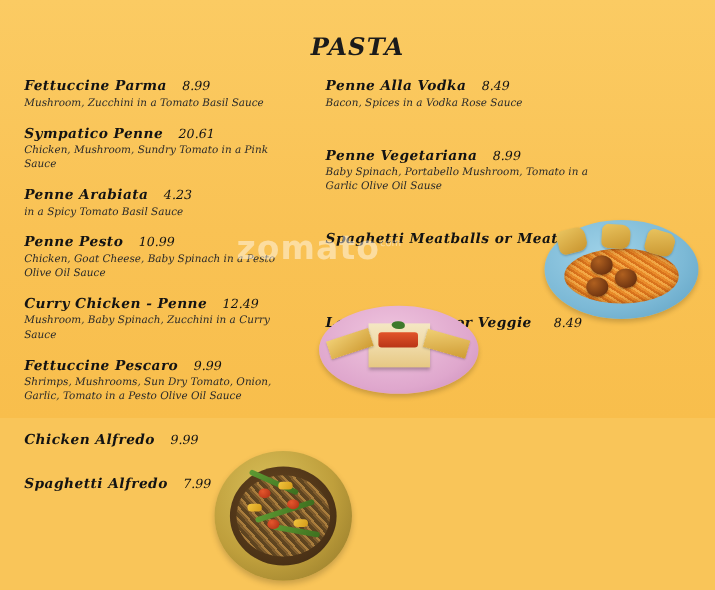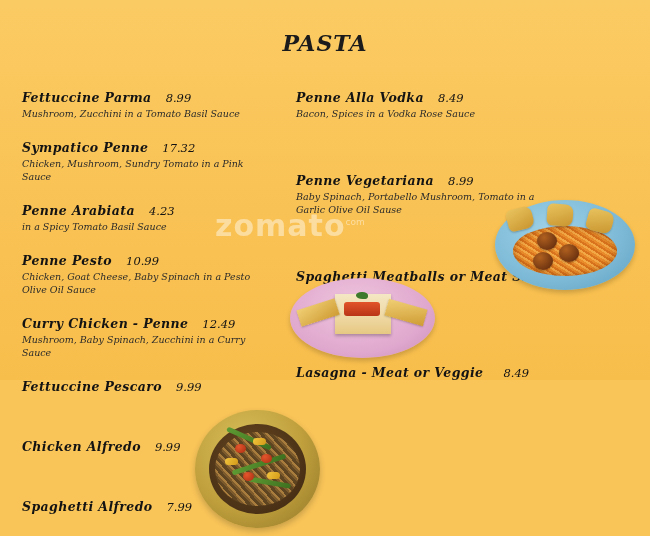--- a/index.html
+++ b/index.html
@@ -40,21 +40,20 @@
   .col-left { left: 22px; width: 265px; }
   .col-right { left: 296px; width: 335px; }
 
   .item {
     margin-bottom: 13px;
   }
   .item-head {
     display: flex;
     align-items: baseline;
     white-space: nowrap;
-    margin-top: 20px;
   }
   .item-name {
     font-family: "DejaVu Serif", serif;
     font-style: italic;
     font-weight: bold;
     font-size: 12.5px;
     color: #131313;
     letter-spacing: 0.4px;
   }
   .item-price {
@@ -190,21 +189,21 @@
       <div class="item-head">
         <span class="item-name">Fettuccine  Parma</span>
         <span class="item-price">8.99</span>
       </div>
       <div class="item-desc">Mushroom, Zucchini  in  a Tomato  Basil Sauce</div>
     </div>
 
     <div class="item">
       <div class="item-head">
         <span class="item-name">Sympatico Penne</span>
-        <span class="item-price">17.32</span>
+        <span class="item-price">20.61</span>
       </div>
       <div class="item-desc">Chicken, Mushroom, Sundry Tomato in a Pink Sauce</div>
     </div>
 
     <div class="item">
       <div class="item-head">
         <span class="item-name">Penne  Arabiata</span>
         <span class="item-price">4.23</span>
       </div>
       <div class="item-desc">in a  Spicy Tomato Basil Sauce</div>
@@ -224,20 +223,21 @@
         <span class="item-price">12.49</span>
       </div>
       <div class="item-desc">Mushroom, Baby Spinach, Zucchini in a Curry Sauce</div>
     </div>
 
     <div class="item">
       <div class="item-head">
         <span class="item-name">Fettuccine Pescaro</span>
         <span class="item-price">9.99</span>
       </div>
+      <div class="item-desc">Shrimps, Mushrooms, Sun Dry Tomato, Onion, Garlic, Tomato in a Pesto Olive Oil  Sauce</div>
     </div>
 
     <div class="spacer-lg"></div>
 
     <div class="item">
       <div class="item-head">
         <span class="item-name">Chicken Alfredo</span>
         <span class="item-price">9.99</span>
       </div>
     </div>

